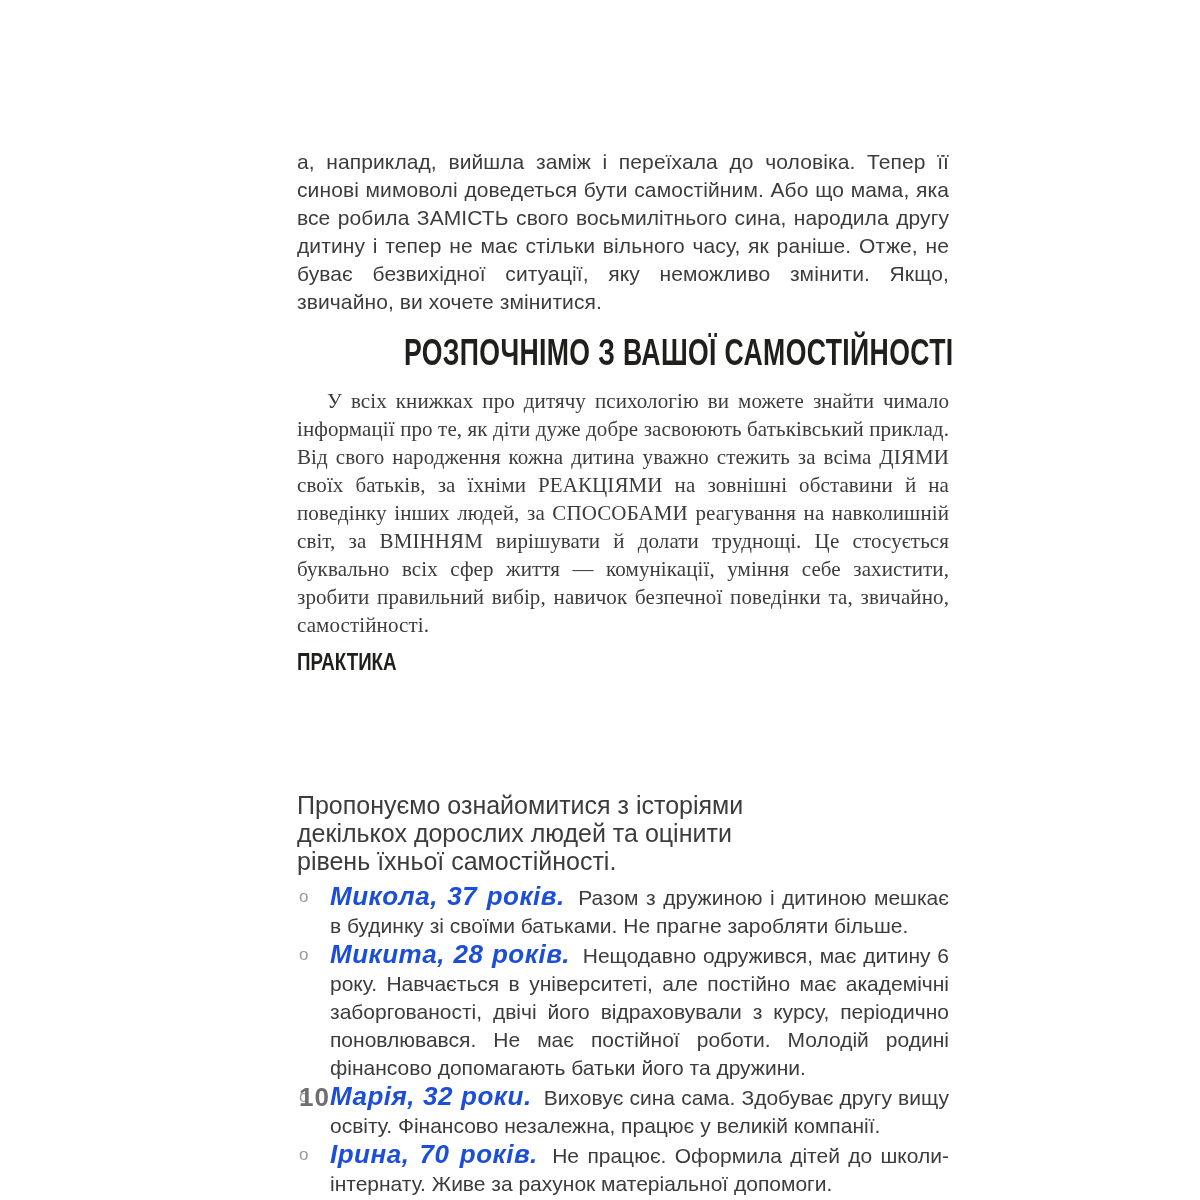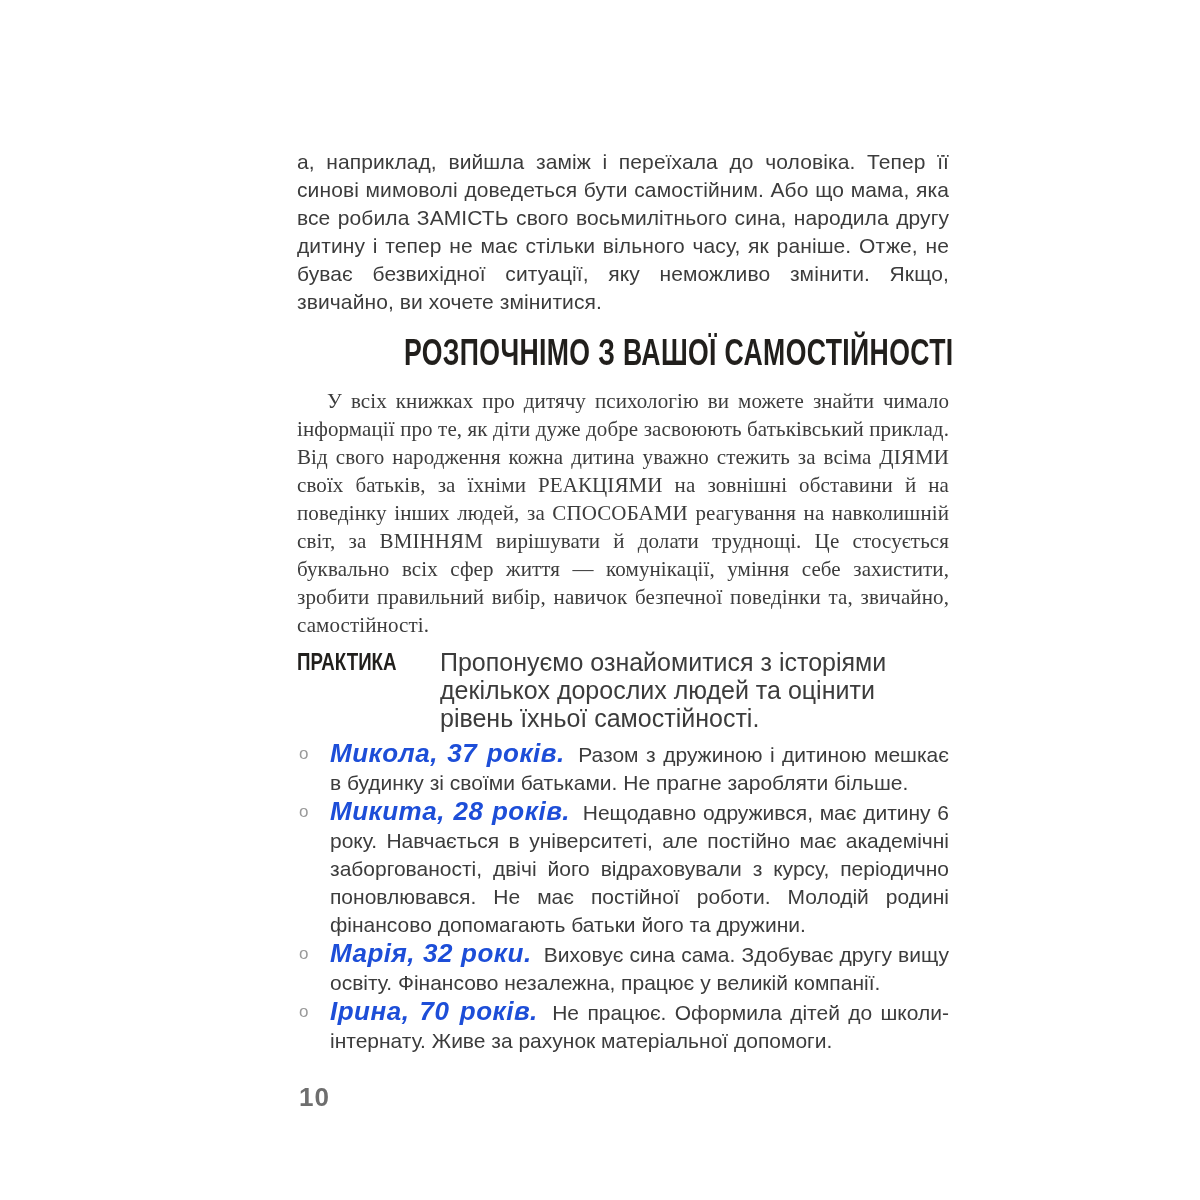--- a/index.html
+++ b/index.html
@@ -48,20 +48,21 @@
     font-size: 37px;
     font-weight: 800;
     letter-spacing: 0.5px;
     color: #211f1c;
     font-family: "Liberation Sans", sans-serif;
   }
   .practice-row {
     display: flex;
     align-items: flex-start;
     margin-top: 9px;
+    flex-direction: column;
   }
   .practice-label-wrap {
     flex: 0 0 143px;
   }
   .practice-label {
     display: inline-block;
     transform: scaleX(0.78);
     transform-origin: left center;
     font-size: 24px;
     font-weight: 800;

